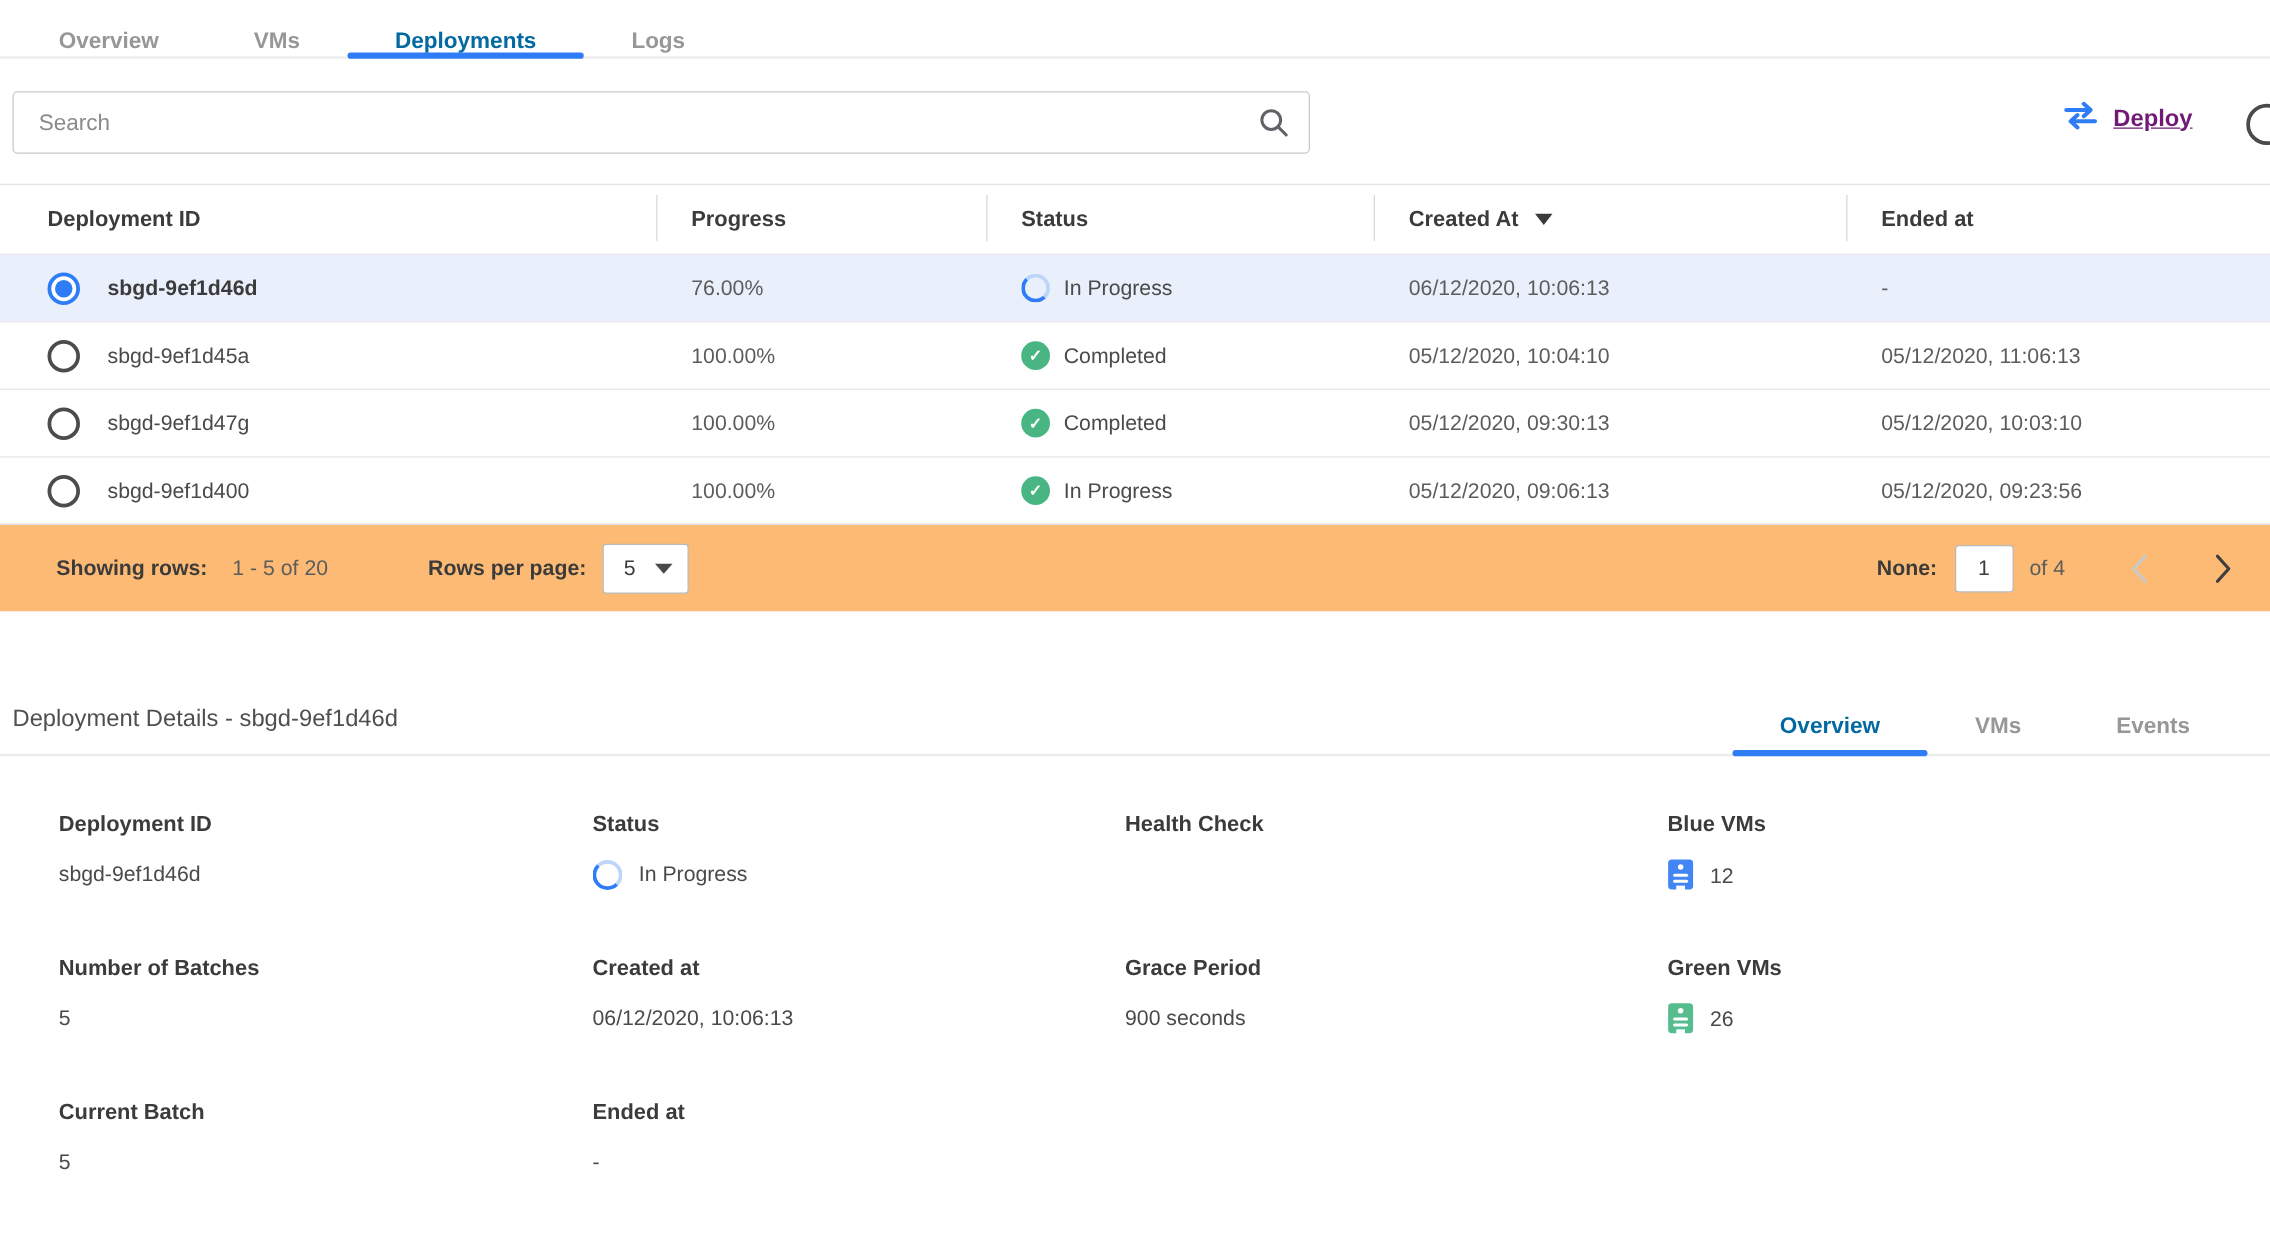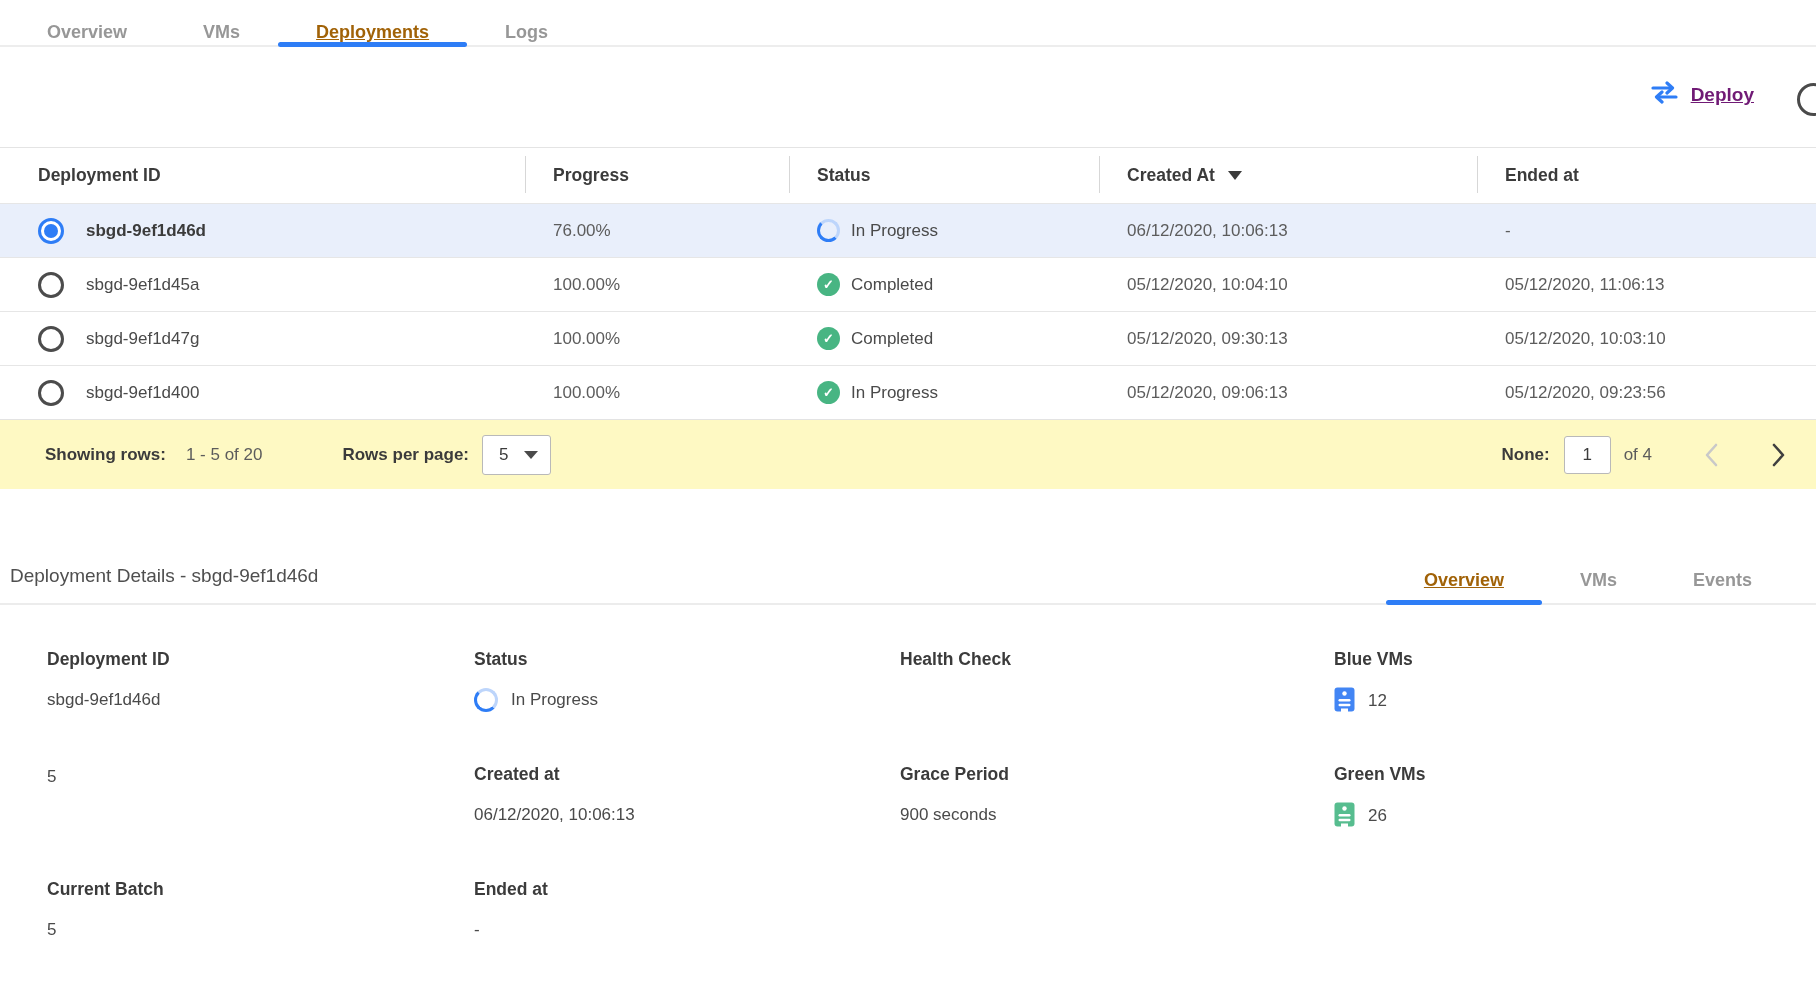--- a/index.html
+++ b/index.html
@@ -5,21 +5,21 @@
   * { margin:0; padding:0; box-sizing:border-box; }
   html,body { background:#fff; }
   body { font-family:"Liberation Sans", sans-serif; color:#4a4a4a; }
   .page { position:relative; width:1816px; height:992px; background:#fff; overflow:hidden; }
 
   
   .top-tabs { display:flex; align-items:stretch; height:47px; padding-left:9px;
               border-bottom:2px solid #ededed; }
   .tab { position:relative; display:flex; align-items:center; padding:0 38px;
          font-size:18px; font-weight:600; color:#979797; cursor:pointer;margin-top:20px; }
-  .tab.active { color:#a16207;text-decoration:underline; }
+  .tab.active { color:#0369a1; }
   .tab.active::after { content:""; position:absolute; left:0; right:0; bottom:-2px;
                        height:5px; background:#2e7df6; border-radius:4px; }
 
   
   .toolbar { position:relative; height:100px; }
   .search-wrap { position:absolute; left:10px; top:26px; width:1038px; height:50px; }
   .search-wrap input { width:100%; height:100%; border:1px solid #c8c8c8; border-radius:4px;
                        font-family:inherit; font-size:18px; color:#444; padding:0 58px 0 20px; outline:none; }
   .search-wrap input::placeholder { color:#8a8a8a; }
   .search-icon { position:absolute; right:16px; top:12px; }
@@ -54,21 +54,21 @@
                  align-items:center; justify-content:center; color:#fff; font-size:13px; font-weight:700; }
   .status-icon.completed { background:#48b583; }
   .status-icon.completed::before { content:"✓"; }
   .status-icon.failed { background:#e74638; }
   .status-icon.failed::before { content:"✕"; }
   .status-icon.in-progress { background:transparent; border:3px solid #bdd5fb;
                              border-left-color:#2e7df6; border-bottom-color:#2e7df6; }
   .status-label { margin-left:11px; color:#4a4a4a; }
 
   
-  .tfooter { display:flex; align-items:center; height:70px; background:#fef9c3;
+  .tfooter { display:flex; align-items:center; height:70px; background:#fdba74;
              border-top:1px solid #e3e3e3; padding:0 30px 0 45px; font-size:17px; color:#5c5c5c; }
   .tfooter .bold { font-weight:700; color:#3b3b3b; }
   .showing-value { margin-left:20px; }
   .rpp-label { margin-left:80px; }
   .rpp-select { margin-left:13px; width:69px; height:40px; background:#fff; border:1px solid #b9b9b9;
                 border-radius:3px; display:flex; align-items:center; justify-content:space-between;
                 padding:0 12px 0 16px; cursor:pointer; color:#3b3b3b; }
   .caret-down { width:0; height:0; border-left:7px solid transparent; border-right:7px solid transparent;
                 border-top:8px solid #4a4a4a; }
   .pager { margin-left:auto; display:flex; align-items:center; }
@@ -96,20 +96,29 @@
 <div class="page">
 
   <nav class="top-tabs">
     <div class="tab">Overview</div>
     <div class="tab">VMs</div>
     <div class="tab active">Deployments</div>
     <div class="tab">Logs</div>
   </nav>
 
   <div class="toolbar">
+    <div class="search-wrap">
+      <input type="text" placeholder="Search" style="">
+      <span class="search-icon">
+        <svg width="26" height="26" viewBox="0 0 26 26" fill="none" stroke="#5f6368" stroke-width="2.4">
+          <circle cx="11" cy="11" r="7.5"></circle>
+          <line x1="16.5" y1="16.5" x2="23" y2="23" stroke-linecap="round"></line>
+        </svg>
+      </span>
+    </div>
     <button class="deploy-btn">
       <span>
         <svg width="29" height="23" viewBox="0 0 29 23" fill="none" stroke="#2e7df6" stroke-width="3.2" stroke-linecap="round" stroke-linejoin="round">
           <path d="M3 7 H21"></path>
             <path d="M17 2 L22.5 7 L17 12"></path>
           <path d="M26 16 H8"></path>
             <path d="M12 11 L6.5 16 L12 21"></path>
         </svg>
       </span>
       <span>Deploy</span>
@@ -248,20 +257,21 @@
           <circle cx="10.5" cy="6.5" r="2.2" fill="#fff"></circle>
           <rect x="4.5" y="12" width="12" height="2.4" rx="1.2" fill="#fff"></rect>
           <rect x="4.5" y="16.8" width="12" height="2.4" rx="1.2" fill="#fff"></rect>
           <rect x="7" y="21.5" width="7" height="5" fill="#fff"></rect>
         </svg>
         <span>12</span>
       </div>
     </div>
 
     <div class="field">
+      <div class="field-label">Number of Batches</div>
       <div class="field-value">5</div>
     </div>
 
     <div class="field">
       <div class="field-label">Created at</div>
       <div class="field-value">06/12/2020, 10:06:13</div>
     </div>
 
     <div class="field">
       <div class="field-label">Grace Period</div>

